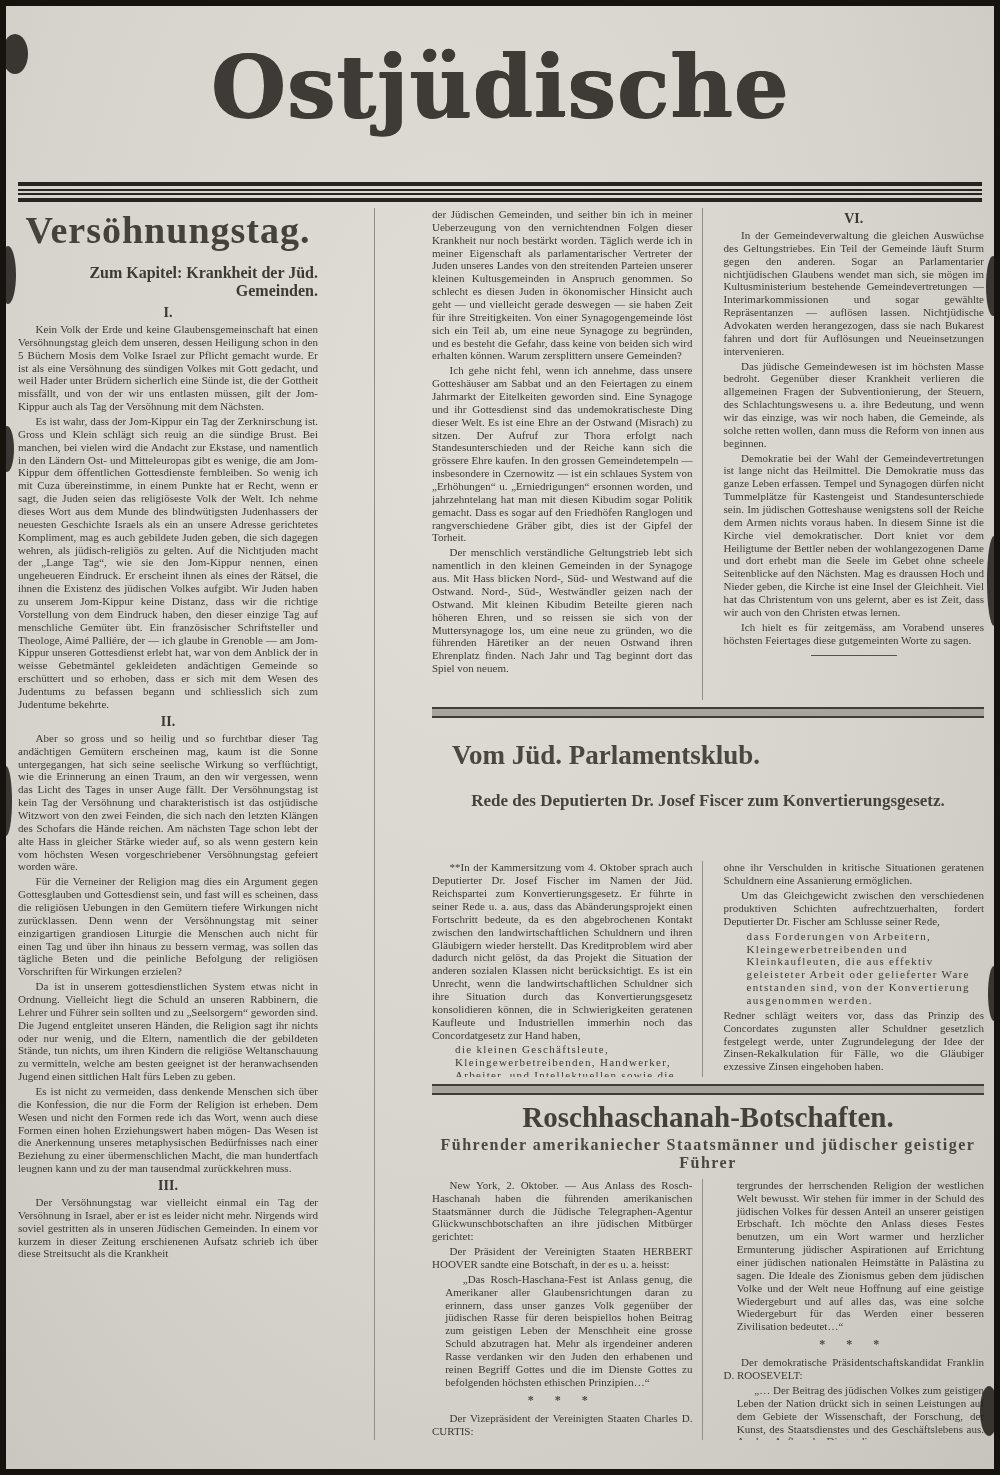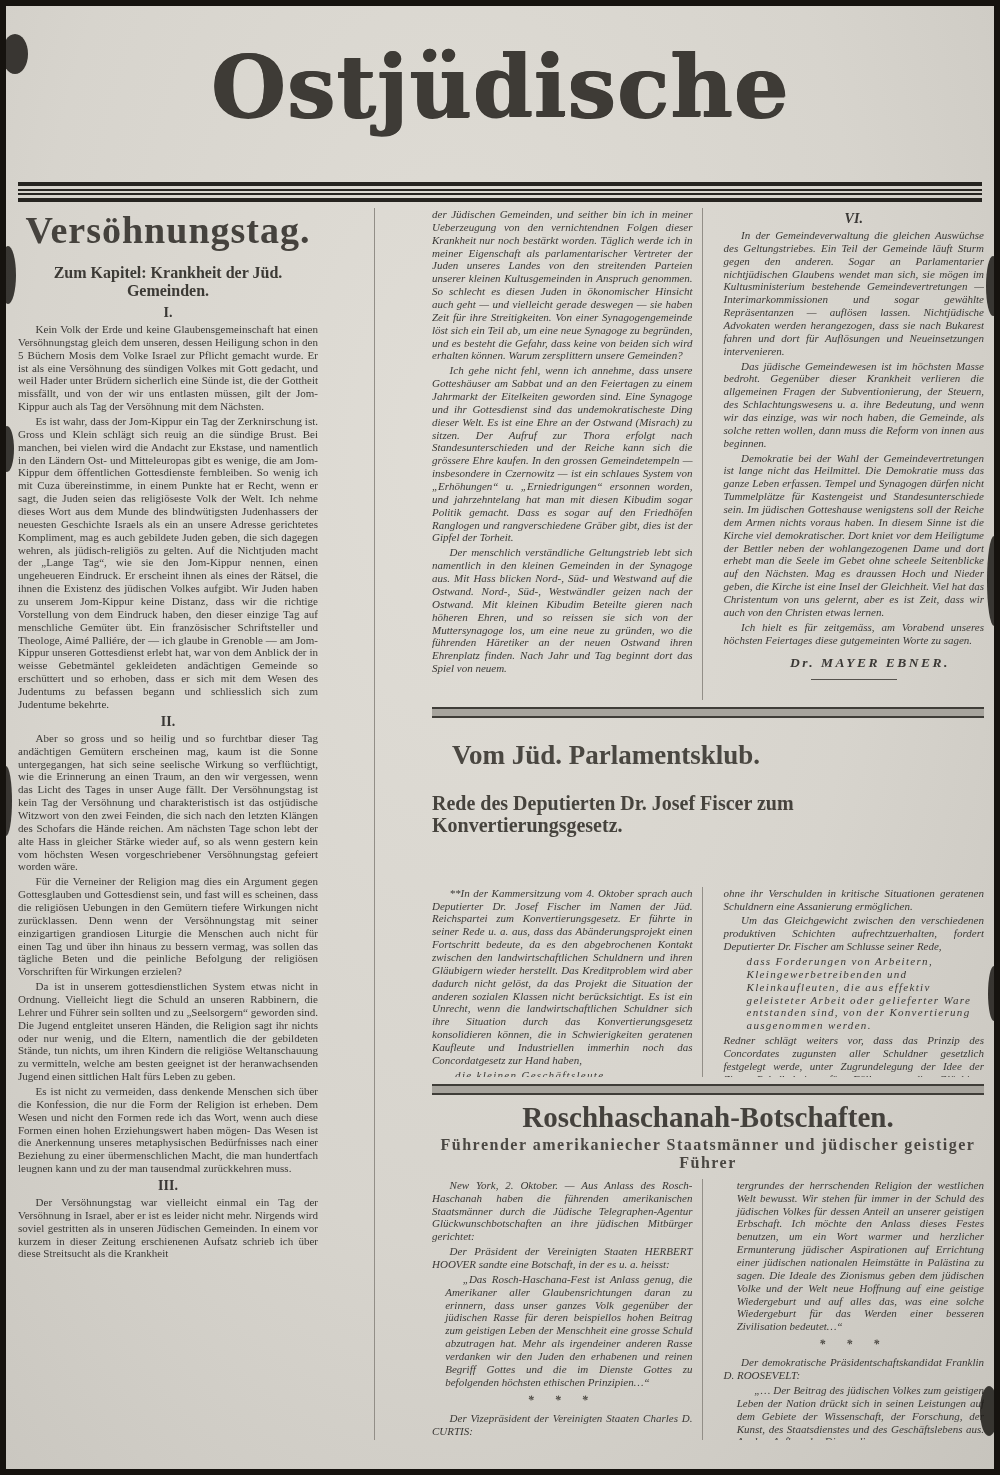--- a/index.html
+++ b/index.html
@@ -33,41 +33,41 @@
   .dateline { display:flex; justify-content:space-between; align-items:baseline; padding:5px 14px 4px 14px; }
   .issue-no, .volume { font-weight:bold; font-size:17px; color:#34322e; }
   .dateline-center { font-weight:bold; font-size:19px; color:#34322e; }
   .hebrew-date { font-family:"DejaVu Sans", sans-serif; font-size:16px; }
 
   
   .content { display:flex; margin-top:6px; height:1232px; overflow:hidden;gap:48px; }
   .gutter { width:1px; background:#928e87; align-self:stretch; }
   .col1 { width:300px; padding:0 8px 0 2px; overflow:hidden; }
   .main-right { flex:1; display:flex; flex-direction:column; padding-left:9px; overflow:hidden; }
-  .top-row { display:flex; height:492px; overflow:hidden;font-style:italic; }
+  .top-row { display:flex; height:492px; overflow:hidden; }
   .subcol { flex:1; overflow:hidden; }
   .subcol.pad-l { padding-left:21px; }
   .subcol.pad-r { padding-right:9px; }
 
   
   .art-title { text-align:center; font-size:38px; font-weight:bold; letter-spacing:1px; margin:0 0 4px 0; color:#45423d; }
-  .art-subtitle { text-align:center; font-weight:bold; font-size:16px; margin:12px 0 5px 0; color:#3c3a35; }
+  .art-subtitle { text-align:right; font-weight:bold; font-size:16px; margin:12px 0 5px 0; color:#3c3a35; }
   .sec-label { text-align:center; font-weight:bold; font-size:14px; margin:3px 0 2px 0; }
   .bp { font-size:11px; line-height:1.17; text-align:justify; margin:0 0 2px 0; text-indent:1.6em; }
   .bp.noindent { text-indent:0; }
   .bp.emph { letter-spacing:1.3px; padding-left:2.1em; text-indent:0; text-align:left; }
   .signature { text-align:right; font-weight:bold; letter-spacing:2.5px; font-size:13.5px; padding:6px 34px 0 0; }
   .endline { width:86px; border-top:1.5px solid #55524d; margin:8px auto 0 auto; }
 
   .heavy-rule { height:7px; border-top:2px solid #3f3d38; border-bottom:2px solid #3f3d38; background:#a7a49d; margin:7px 0; }
 
   
   .pk { height:352px; overflow:hidden; display:flex; flex-direction:column; }
   .pk-headline { font-size:27px; font-weight:bold; color:#4a4741; padding-left:4px; margin:16px; line-height:1.1; }
-  .pk-sub { text-align:left; font-size:20px; font-weight:bold; color:#46433d; margin:5px 0 7px 0; line-height:1.1; }
+  .pk-sub { text-align:center; font-size:17px; font-weight:bold; color:#46433d; margin:5px 0 7px 0; line-height:1.1; }
   .stars { text-align:center; font-weight:bold; letter-spacing:9px; font-size:12px; margin:4px 0; color:#4a4741; }
 
   
   .rb { flex:1; overflow:hidden; display:flex; flex-direction:column; }
   .rb-headline { text-align:center; font-size:29px; font-weight:bold; color:#44413c; margin:0 0 2px 0; line-height:1.1; }
   .rb-sub { text-align:center; font-size:16px; font-weight:bold; letter-spacing:1.5px; color:#4a4742; margin:0 0 7px 0; }
 </style>
 </head>
 <body>
 
@@ -119,21 +119,20 @@
           <p class="bp">Ich gehe nicht fehl, wenn ich annehme, dass unsere Gotteshäuser am Sabbat und an den Feiertagen zu einem Jahrmarkt der Eitelkeiten geworden sind. Eine Synagoge und ihr Gottesdienst sind das undemokratischeste Ding dieser Welt. Es ist eine Ehre an der Ostwand (Misrach) zu sitzen. Der Aufruf zur Thora erfolgt nach Standesunterschieden und der Reiche kann sich die grössere Ehre kaufen. In den grossen Gemeindetempeln — insbesondere in Czernowitz — ist ein schlaues System von „Erhöhungen“ u. „Erniedrigungen“ ersonnen worden, und jahrzehntelang hat man mit diesen Kibudim sogar Politik gemacht. Dass es sogar auf den Friedhöfen Ranglogen und rangverschiedene Gräber gibt, dies ist der Gipfel der Torheit.</p>
           <p class="bp">Der menschlich verständliche Geltungstrieb lebt sich namentlich in den kleinen Gemeinden in der Synagoge aus. Mit Hass blicken Nord-, Süd- und Westwand auf die Ostwand. Nord-, Süd-, Westwändler geizen nach der Ostwand. Mit kleinen Kibudim Beteilte gieren nach höheren Ehren, und so reissen sie sich von der Muttersynagoge los, um eine neue zu gründen, wo die führenden Häretiker an der neuen Ostwand ihren Ehrenplatz finden. Nach Jahr und Tag beginnt dort das Spiel von neuem.</p>
         </div>
         <div class="gutter"></div>
         <div class="subcol pad-l">
           <div class="sec-label">VI.</div>
           <p class="bp">In der Gemeindeverwaltung die gleichen Auswüchse des Geltungstriebes. Ein Teil der Gemeinde läuft Sturm gegen den anderen. Sogar an Parlamentarier nichtjüdischen Glaubens wendet man sich, sie mögen im Kultusministerium bestehende Gemeindevertretungen — Interimarkommissionen und sogar gewählte Repräsentanzen — auflösen lassen. Nichtjüdische Advokaten werden herangezogen, dass sie nach Bukarest fahren und dort für Auflösungen und Neueinsetzungen intervenieren.</p>
           <p class="bp">Das jüdische Gemeindewesen ist im höchsten Masse bedroht. Gegenüber dieser Krankheit verlieren die allgemeinen Fragen der Subventionierung, der Steuern, des Schlachtungswesens u. a. ihre Bedeutung, und wenn wir das einzige, was wir noch haben, die Gemeinde, als solche retten wollen, dann muss die Reform von innen aus beginnen.</p>
           <p class="bp">Demokratie bei der Wahl der Gemeindevertretungen ist lange nicht das Heilmittel. Die Demokratie muss das ganze Leben erfassen. Tempel und Synagogen dürfen nicht Tummelplätze für Kastengeist und Standesunterschiede sein. Im jüdischen Gotteshause wenigstens soll der Reiche dem Armen nichts voraus haben. In diesem Sinne ist die Kirche viel demokratischer. Dort kniet vor dem Heiligtume der Bettler neben der wohlangezogenen Dame und dort erhebt man die Seele im Gebet ohne scheele Seitenblicke auf den Nächsten. Mag es draussen Hoch und Nieder geben, die Kirche ist eine Insel der Gleichheit. Viel hat das Christentum von uns gelernt, aber es ist Zeit, dass wir auch von den Christen etwas lernen.</p>
           <p class="bp">Ich hielt es für zeitgemäss, am Vorabend unseres höchsten Feiertages diese gutgemeinten Worte zu sagen.</p>
-          <div class="signature">Dr. MAYER EBNER.</div>
           <div class="endline"></div>
         </div>
       </div>
 
       <div class="heavy-rule"></div>
 
       <div class="pk">
         <div class="pk-headline">Vom Jüd. Parlamentsklub.</div>
         <div class="pk-sub">Rede des Deputierten Dr. Josef Fiscer zum Konvertierungsgesetz.</div>
         <div class="top-row" style="height:auto; flex:1;margin-top:44px;">

